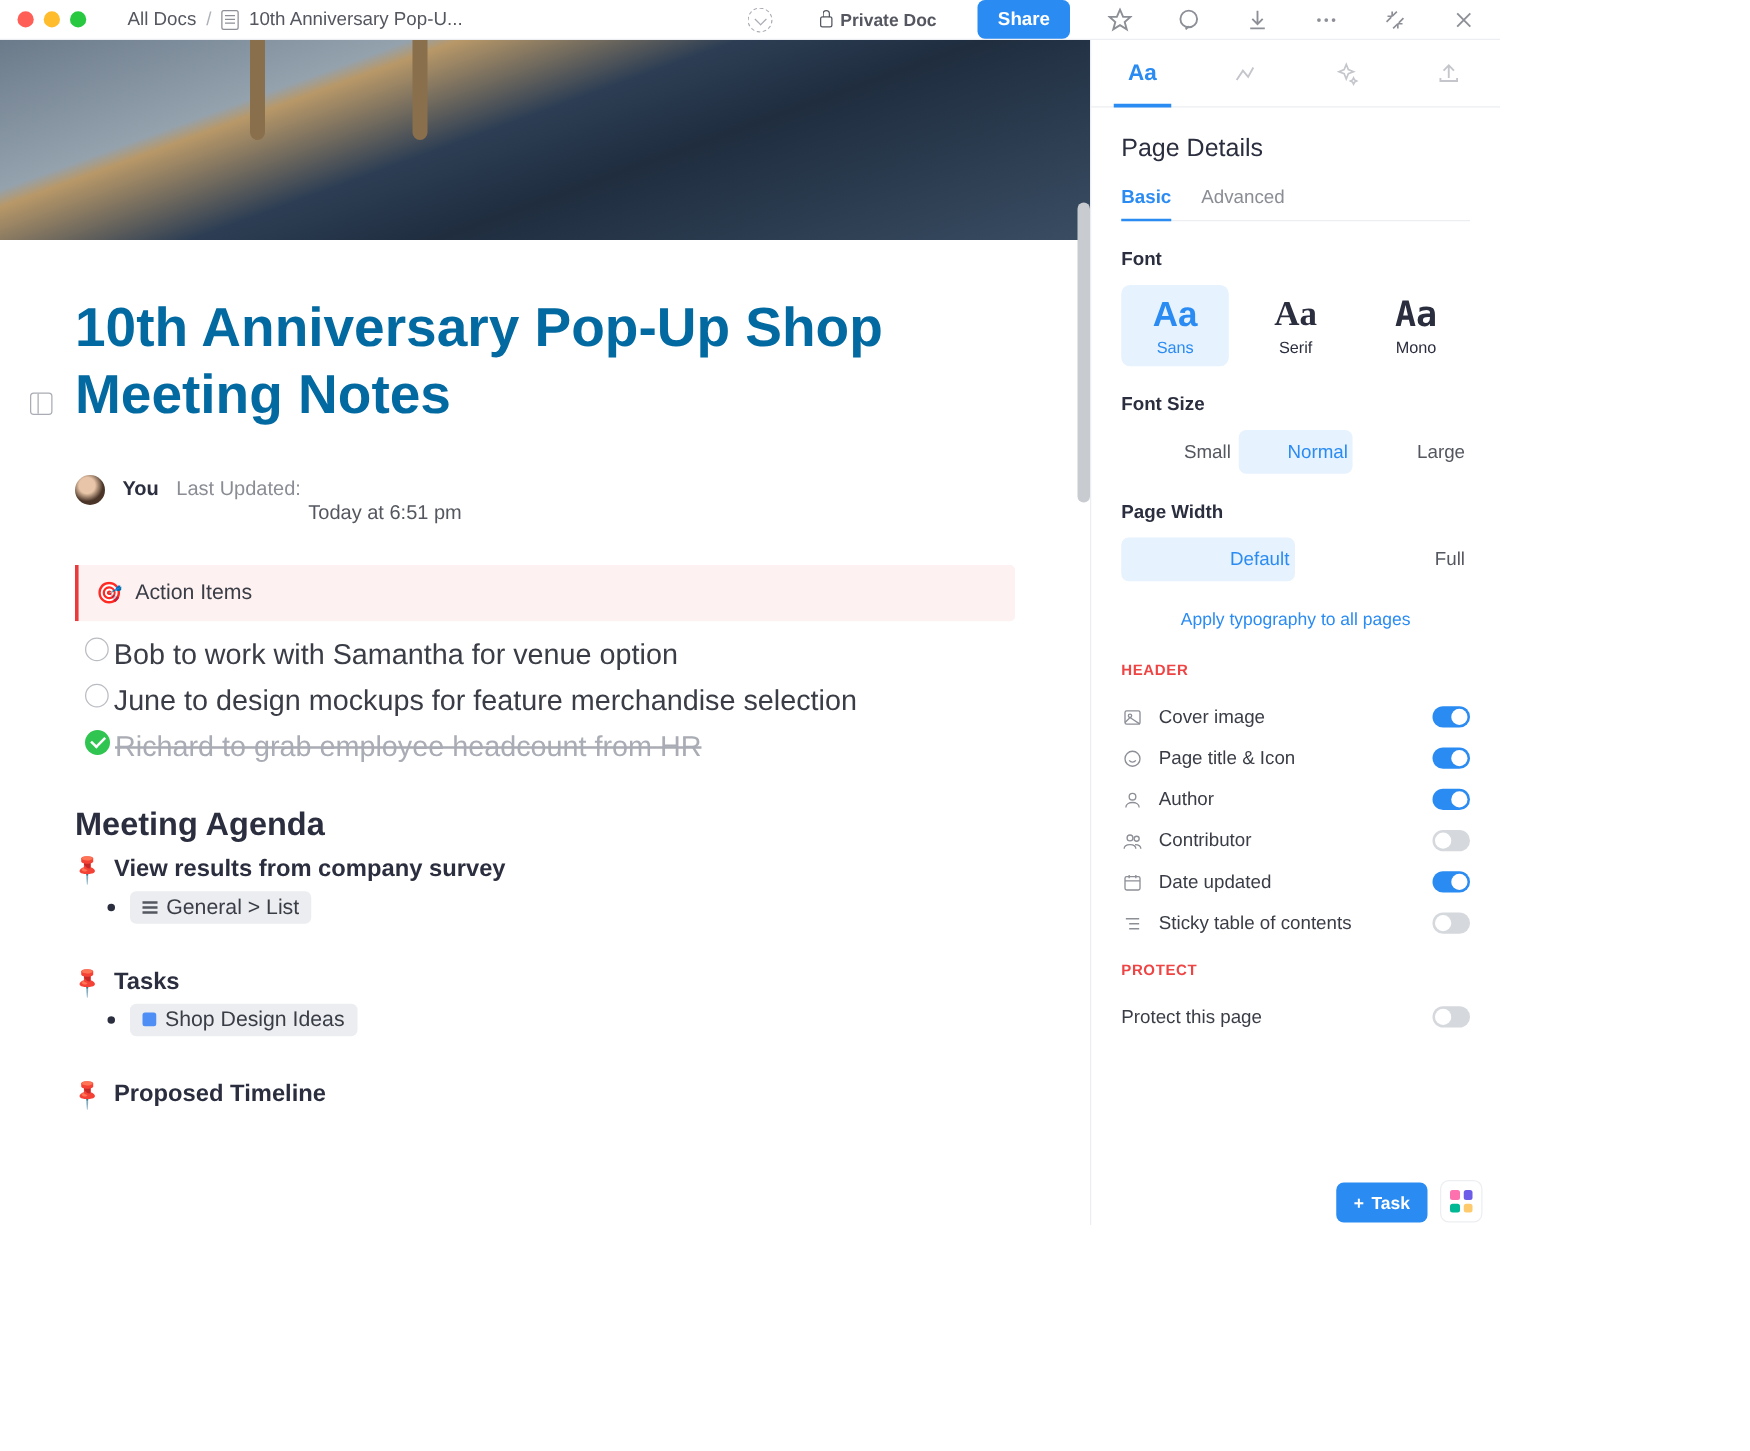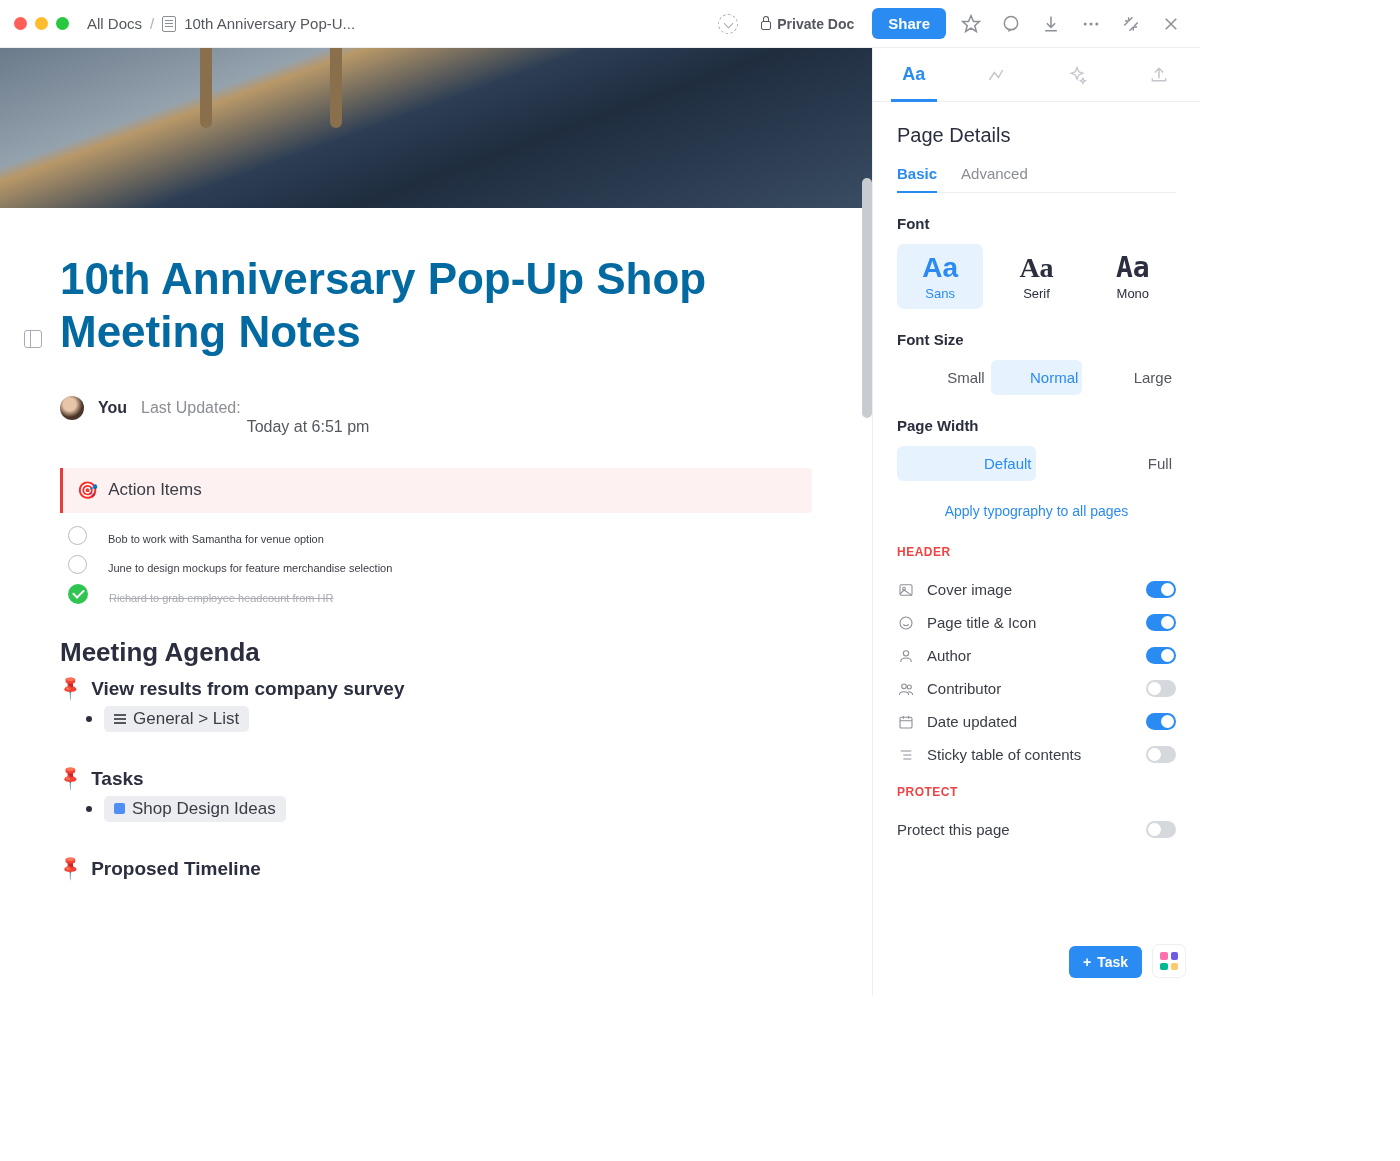--- a/index.html
+++ b/index.html
@@ -6,25 +6,25 @@
 body {
   font-family: -apple-system, BlinkMacSystemFont, "Segoe UI", sans-serif;
   background: #fff;
   width: 1200px;
   height: 996px;
   overflow: hidden;
   color: #2b2e3e;
   position: relative;
 }
 .titlebar {
-  height: 48px;
+  height: 32px;
   display: flex;
   align-items: center;
   padding: 0 14px;
-  gap: 10px;
+  gap: 25px;
   border-bottom: 1px solid #eceef1;
   font-size: 15px;
 }
 .traffic { display: flex; gap: 8px; margin-right: 8px; }
 .traffic span { width: 13px; height: 13px; border-radius: 50%; display: block; }
 .tc-r { background: #ff5f57; }
 .tc-y { background: #ffbd2e; }
 .tc-g { background: #28c940; }
 .breadcrumb { display: flex; align-items: center; gap: 8px; color: #54575f; font-weight: 500; }
 .breadcrumb .sep { color: #aeb1b8; }
@@ -46,21 +46,21 @@
 .cover::before{content:""; position:absolute; left:200px; top:0; width:12px; height:80px; background:#8a6f4c; border-radius:0 0 6px 6px; box-shadow: 130px 0 0 #8a6f4c;}
 .sidebar-toggle { position:absolute; left:24px; top:282px; width:18px; height:18px; border:1.5px solid #a9acb4; border-radius:3px; cursor:pointer; }
 .sidebar-toggle::after{content:""; position:absolute; left:5px; top:0; bottom:0; border-left:1.5px solid #a9acb4;}
 .doc-content { padding: 45px 60px 40px 60px; }
 .doc-title { font-size: 44px; font-weight: 700; line-height: 1.2; color: #0369a1; margin-bottom: 22px; }
 .meta { display: flex; align-items: center; gap: 14px; font-size: 16px; color: #8a8d94; margin-bottom: 32px; }
 .avatar { width: 24px; height: 24px; border-radius: 50%; background: radial-gradient(circle at 40% 35%, #e8c5a8 30%, #4a3528 60%); }
 .meta .you { color: #2b2e3e; font-weight: 600; }
 .callout { background: #fdf1f1; border-left: 3px solid #e93b3b; padding: 12px 14px; border-radius: 0 4px 4px 0; display: flex; align-items: center; gap: 10px; font-size: 17px; color: #3a3d46; margin-bottom: 8px; }
 .checklist { list-style: none; margin-bottom: 28px; }
-.checklist li { display: flex; align-items: flex-end; gap: 21px; padding: 5px 0 5px 8px; font-size: 11px; color: #3a3d46; }
+.checklist li { display: flex; align-items: flex-start; gap: 4px; padding: 5px 0 5px 8px; font-size: 23px; color: #3a3d46; }
 .check-circle { width: 19px; height: 19px; border: 1.5px solid #b9bcc2; border-radius: 50%; flex-shrink: 0; cursor:pointer; }
 .check-done { width: 20px; height: 20px; border-radius: 50%; background: #30c451; display:flex; align-items:center; justify-content:center; flex-shrink:0;}
 .check-done::after { content:""; width:5px; height:9px; border-right:2px solid #fff; border-bottom:2px solid #fff; transform: rotate(45deg); margin-top:-2px;}
 .done-text { color: #a9acb4; text-decoration: line-through; }
 .h2 { font-size: 26px; font-weight: 700; color: #2b2e3e; margin: 10px 0 10px 0; }
 .pinrow { display: flex; align-items: center; gap: 10px; font-size: 19px; font-weight: 700; color: #2b2e3e; margin: 6px 0; }
 .pin { transform: rotate(-45deg); font-size: 17px; color: #e2445c; }
 .bullet-line { display: flex; align-items: center; gap: 12px; padding-left: 26px; margin: 4px 0; }
 .bullet { width: 6px; height: 6px; border-radius: 50%; background: #2b2e3e; }
 .chip { background: #ebedf0; padding: 3px 10px; border-radius: 5px; font-size: 17px; color: #3a3d46; display: inline-flex; align-items: center; gap: 7px; }

